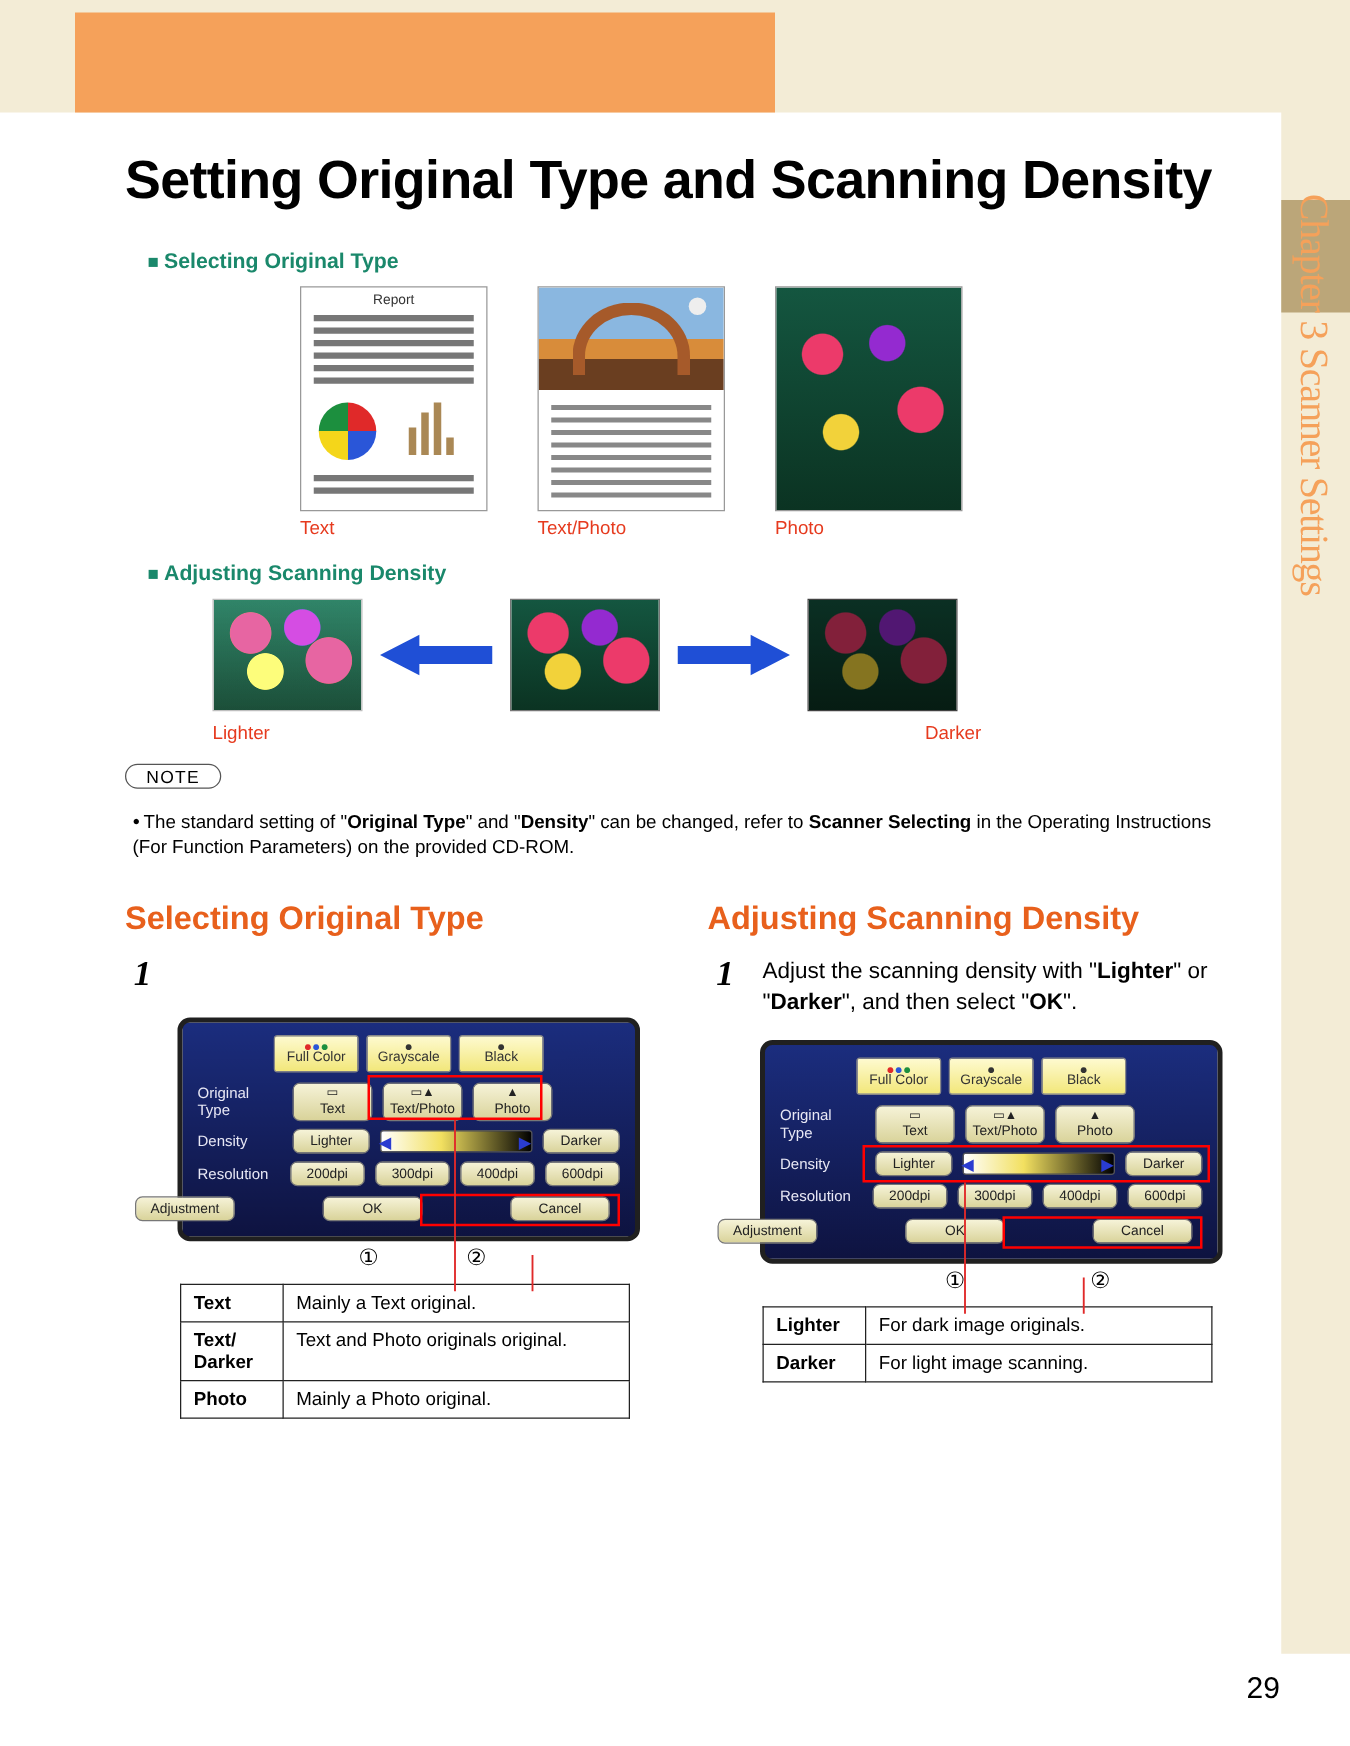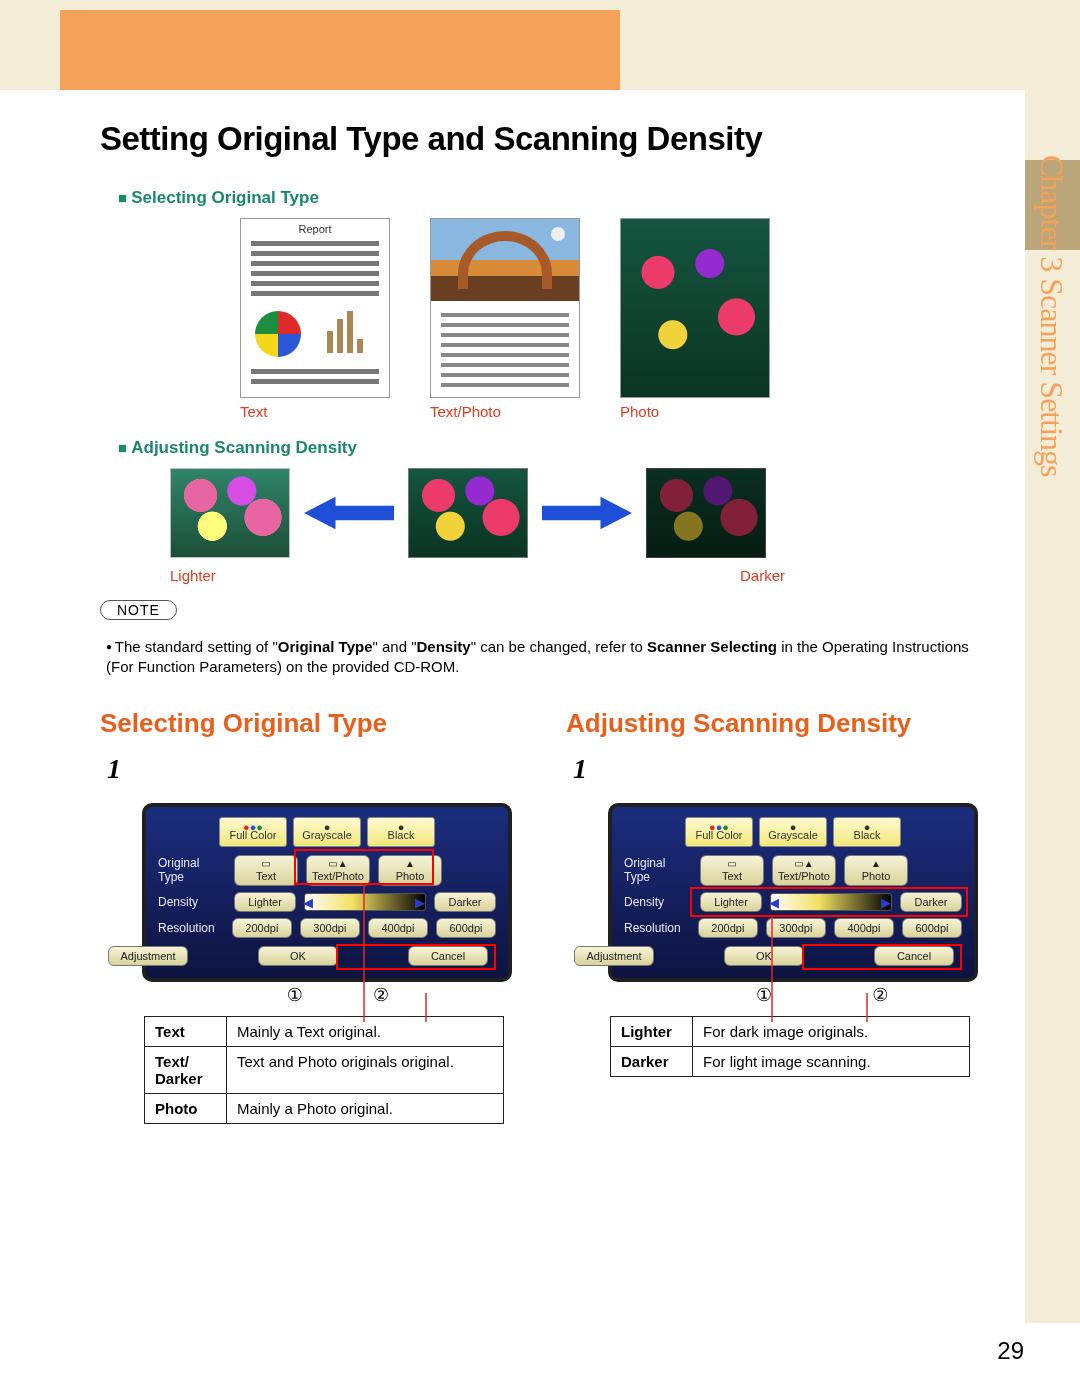--- a/index.html
+++ b/index.html
@@ -4,21 +4,21 @@
 <style>
   * { box-sizing:border-box; margin:0; padding:0; }
   body { font-family:Arial,Helvetica,sans-serif; background:#fff; color:#000; }
   .page { width:1080px; height:1397px; margin:0 auto; position:relative; background:#fff; }
   .top-bar { position:absolute; top:0; left:0; right:0; height:90px; background:#f3ecd6; }
   .top-orange { position:absolute; top:10px; left:60px; width:560px; height:80px; background:#f5a15a; z-index:1;}
   .side-bar { position:absolute; top:0; right:0; width:55px; height:1323px; background:#f3ecd6; z-index:0;}
   .side-dark { position:absolute; top:160px; right:0; width:55px; height:90px; background:#bba679; z-index:2;}
   .side-text { position:absolute; top:155px; right:10px; width:40px; writing-mode:vertical-rl; font-size:32px; color:#f5a15a; z-index:3; font-family:"Times New Roman",serif; letter-spacing:-1px;}
   .content { position:absolute; top:120px; left:100px; width:900px; }
-  h1.page-title { font-size:33px; font-weight:900; font-family:Arial,Helvetica,sans-serif; margin-bottom:30px; letter-spacing:-0.5px;}
+  h1.page-title { font-size:43px; font-weight:900; font-family:Arial,Helvetica,sans-serif; margin-bottom:30px; letter-spacing:-0.5px;}
   .squareh { color:#1a886b; font-weight:bold; font-size:17px; margin:4px 0 10px 18px;}
   .squareh::before { content:"■ "; font-size:15px; }
 
   .thumbs-row { display:flex; gap:40px; margin-left:140px; margin-bottom:2px;}
   .thumb-col { width:150px; }
   .thumb-box { width:150px; height:180px; border:1px solid #999; background:#fff; position:relative; overflow:hidden;}
   .cap-red { color:#e63a1e; font-size:15px; margin-top:5px;}
 
   
   .thumb-text .trep { position:absolute; top:4px; left:0; right:0; text-align:center; font-size:11px; color:#333;}
@@ -247,20 +247,23 @@
                 <td>Mainly a Photo original.</td>
               </tr>
         </tbody>
           </table>
       </div>
 
       <div class="col">
         <h2 class="sect">Adjusting Scanning Density</h2>
         <div class="step">
           <div class="stepnum">1</div>
+          <div class="steptxt">
+            <span>Adjust the scanning density with "</span><b>Lighter</b><span>" or "</span><b>Darker</b><span>", and then select "</span><b>OK</b><span>".</span>
+          </div>
         </div>
         <div class="panel-wrap">
           <div class="panel">
             <div class="panel-tabs">
               <div class="ptab"><span class="dot"><span class="d1">●</span><span class="d2">●</span><span class="d3">●</span></span><span>Full Color</span></div>
               <div class="ptab"><span class="dot">●</span><span>Grayscale</span></div>
               <div class="ptab"><span class="dot">●</span><span>Black</span></div>
             </div>
             <div class="prow">
               <div class="lbl">Original Type</div>

